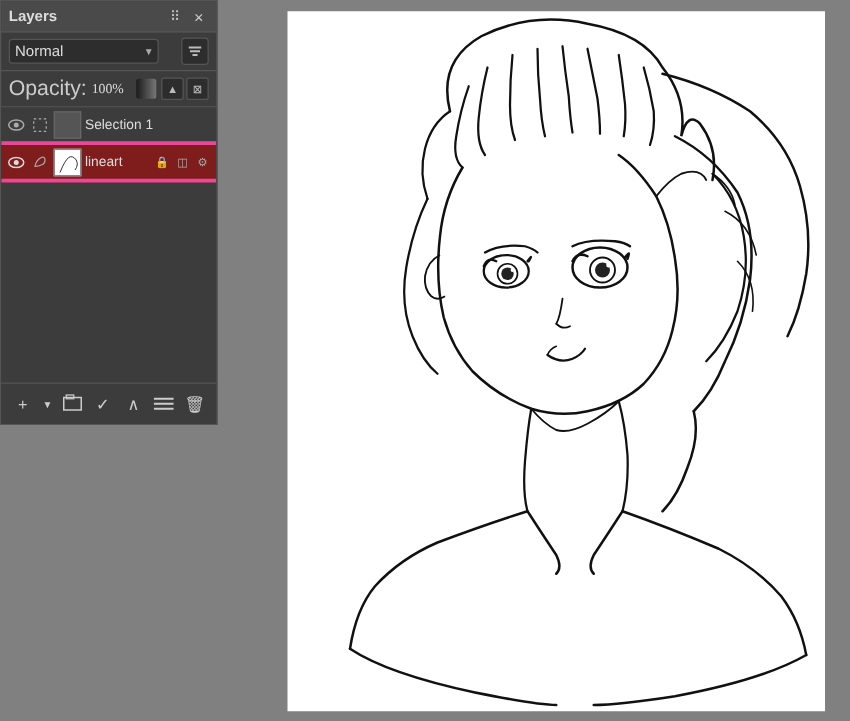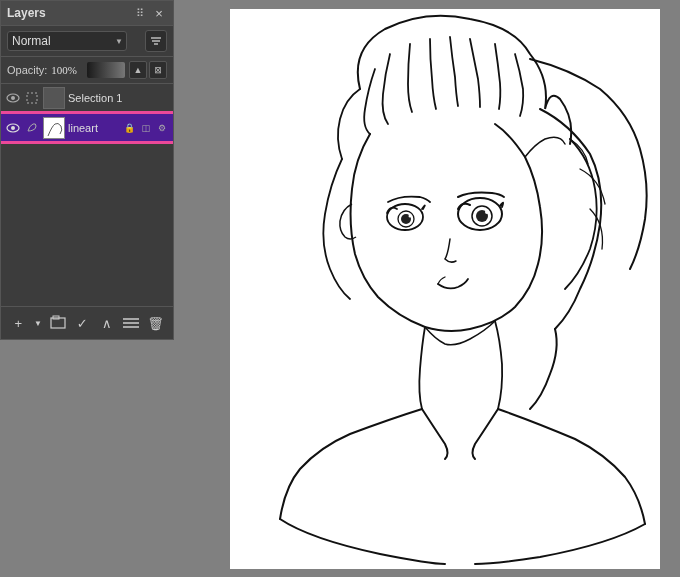--- a/index.html
+++ b/index.html
@@ -126,21 +126,21 @@
     .opacity-row {
       display: flex;
       align-items: center;
       padding: 4px 6px;
       gap: 4px;
       border-bottom: 1px solid #555;
     }
 
     .opacity-label {
       color: #ccc;
-      font-size: 11px;
+      font-size: 17px;
     }
 
     .opacity-slider-wrapper {
       flex: 1;
       height: 16px;
       background: linear-gradient(to right, #1a1a1a, #777);
       border-radius: 2px;
       position: relative;
       cursor: pointer;
     }
@@ -182,21 +182,21 @@
       display: flex;
       align-items: center;
       padding: 3px 4px;
       gap: 3px;
       cursor: pointer;
       border-bottom: 3px solid #ec4899;
       height: 30px;
     }
 
     .layer-item.active {
-      background: #4c1d95;
+      background: #7f1d1d;
     }
 
     .layer-visibility {
       width: 16px;
       height: 16px;
       display: flex;
       align-items: center;
       justify-content: center;
       color: #ccc;
       font-size: 10px;

